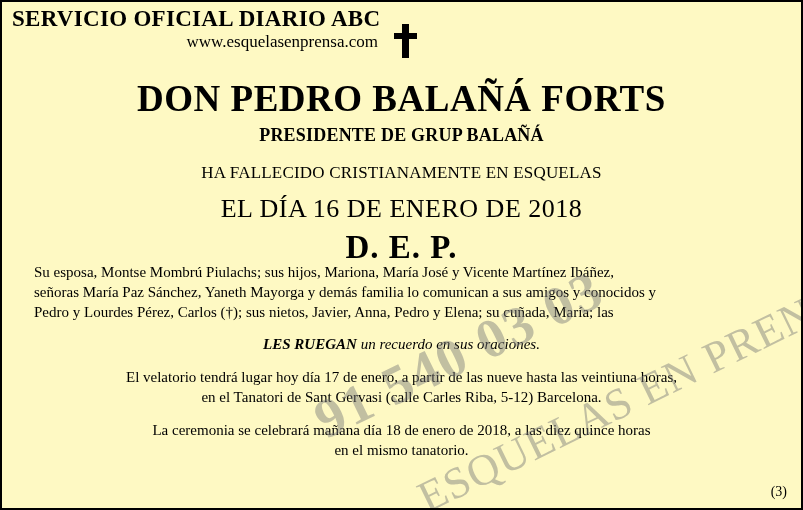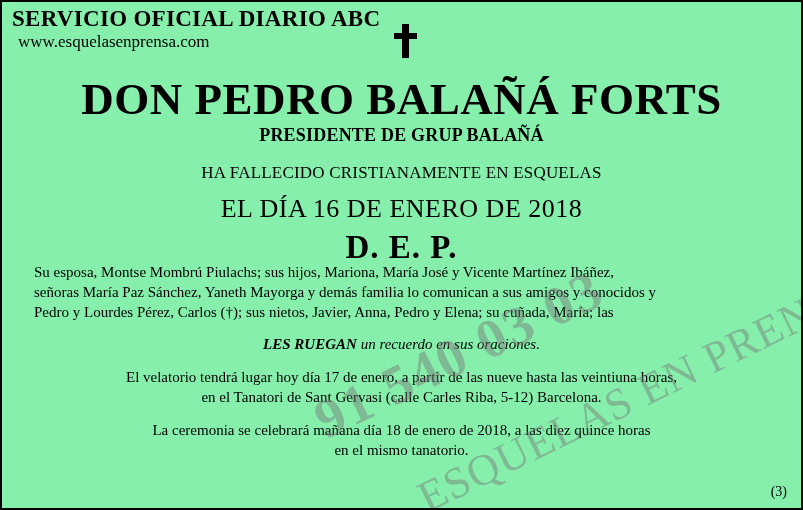--- a/index.html
+++ b/index.html
@@ -13,21 +13,21 @@
     font-family: "Liberation Serif", serif;
     color: #000000;
     overflow: hidden;
   }
   .page {
     position: relative;
     width: 803px;
     height: 510px;
     box-sizing: border-box;
     border: 2px solid #000000;
-    background: #86efac;
+    background: #fef9c3;
     overflow: hidden;
   }
   
   .header {
     position: relative;
     height: 62px;
     padding: 4px 10px 0 10px;
     box-sizing: border-box;
   }
   .service-title {
@@ -36,21 +36,21 @@
     font-weight: bold;
     letter-spacing: 0.3px;
     line-height: 26px;
     text-align: left;
     white-space: nowrap;
   }
   .service-site {
     font-family: "Liberation Serif", serif;
     font-size: 17px;
     line-height: 20px;
-    text-align: left;
+    text-align: right;
     width: 360px;
     margin-left: 6px;
   }
   .cross {
     position: absolute;
     left: 392px;
     top: 22px;
     width: 22px;
     height: 34px;
   }
@@ -72,21 +72,21 @@
   }
   
   .content {
     position: relative;
     text-align: center;
     padding: 0 26px;
   }
   .deceased-name {
     font-family: "Liberation Serif", serif;
     font-weight: bold;
-    font-size: 45px;
+    font-size: 37px;
     line-height: 50px;
     letter-spacing: 0.5px;
     margin-top: 10px;
     white-space: nowrap;
   }
   .role {
     font-weight: bold;
     font-size: 18px;
     line-height: 22px;
     letter-spacing: 0.2px;

